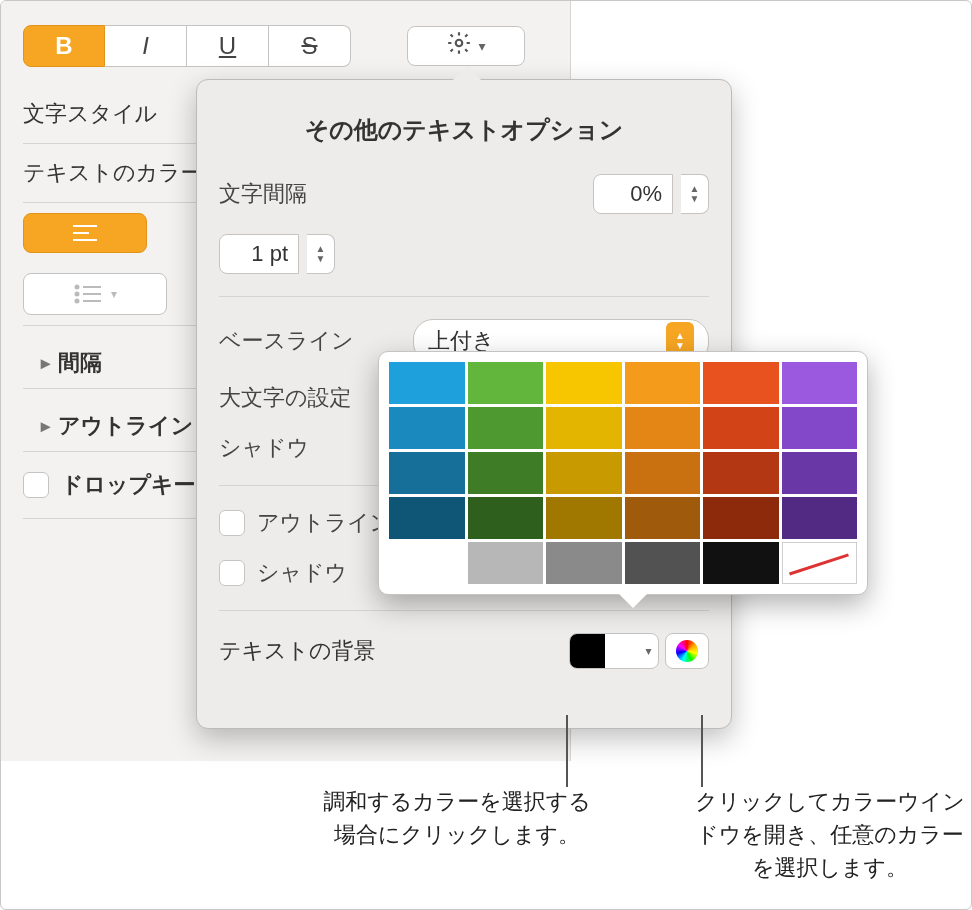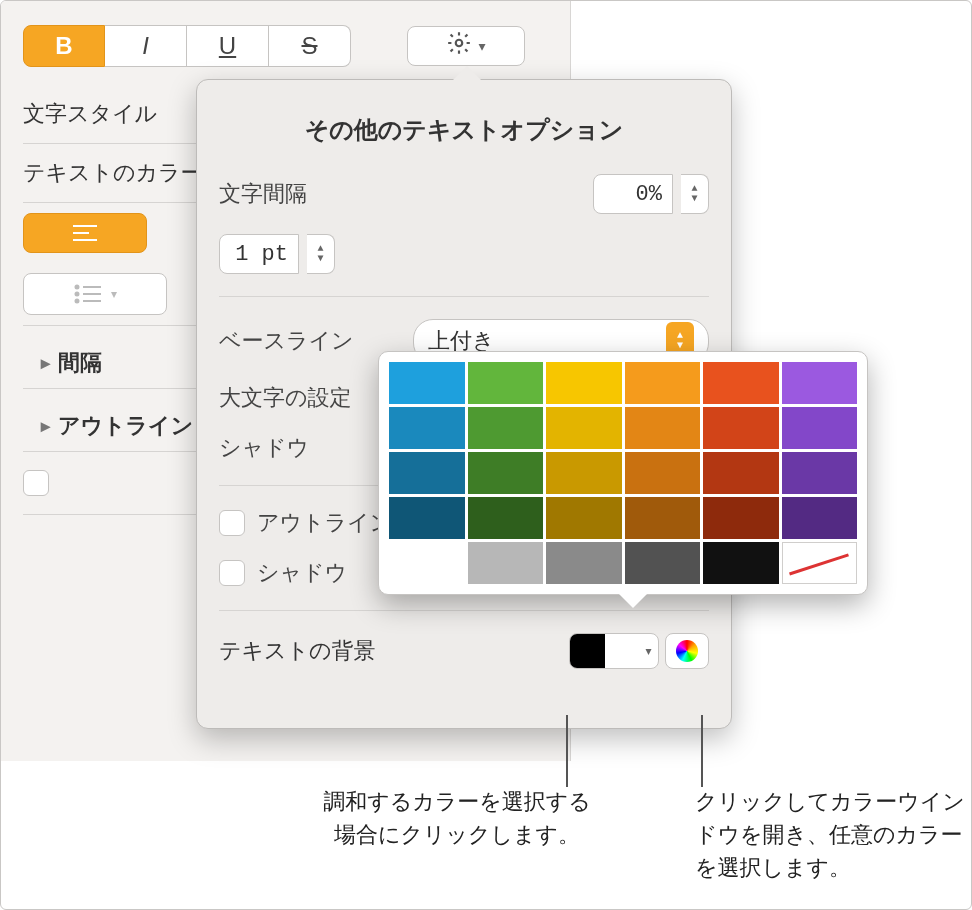--- a/index.html
+++ b/index.html
@@ -97,21 +97,20 @@
     position:absolute; left:256px; top:-14px;
     border:14px solid transparent;
     border-bottom-color:#eeecea;
     border-top:0;
   }
   .pop-title { text-align:center; font-weight:600; font-size:24px; padding-bottom:18px; }
   .pop-row {
     display:flex; align-items:center; justify-content:space-between;
     padding: 10px 22px;
     font-size:22px;
-    font-family:Liberation Mono, monospace;
   }
   .pop-row .lab { color:#444; }
   .stepper {
     display:flex; align-items:center; gap:8px;
   }
   .step-val {
     width:80px; height:40px; background:#fff; border:1px solid #c6c4c2;
     border-radius:8px 0 0 8px; display:flex; align-items:center; justify-content:flex-end;
     padding:0 10px;
   }
@@ -184,21 +183,21 @@
     border-top:3px solid #d33; transform: rotate(-18deg);
   }
 
   
   .callout {
     position:absolute;
     font-size:22px; color:#222; line-height:1.5;
     text-align:right;
     width:280px;
   }
-  .callout.right { text-align:left; }
+  .callout.right { text-align:center; }
   .lead {
     position:absolute; width:2px; background:#555;
   }
 </style>
 </head>
 <body>
 
 <div class="sidebar">
   <div class="style-row">
     <div class="seg-group">
@@ -255,20 +254,21 @@
       <span>間隔</span>
     </div>
   <hr class="sep">
   <div class="section-head">
       <span class="chev"></span>
       <span>アウトライン</span>
     </div>
   <hr class="sep">
   <div class="drop-row">
     <span class="chk"></span>
+    <span>ドロップキー</span>
   </div>
   <hr class="sep">
 </div>
 
 <div class="popover">
   <div class="pop-title">その他のテキストオプション</div>
 
   <div class="pop-row">
     <span class="lab">文字間隔</span>
     <span class="stepper">

